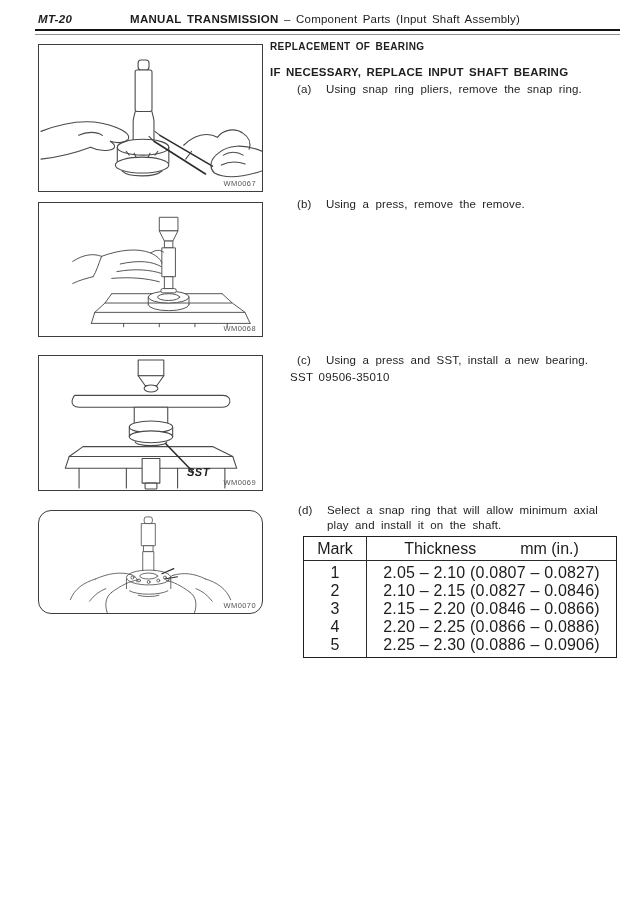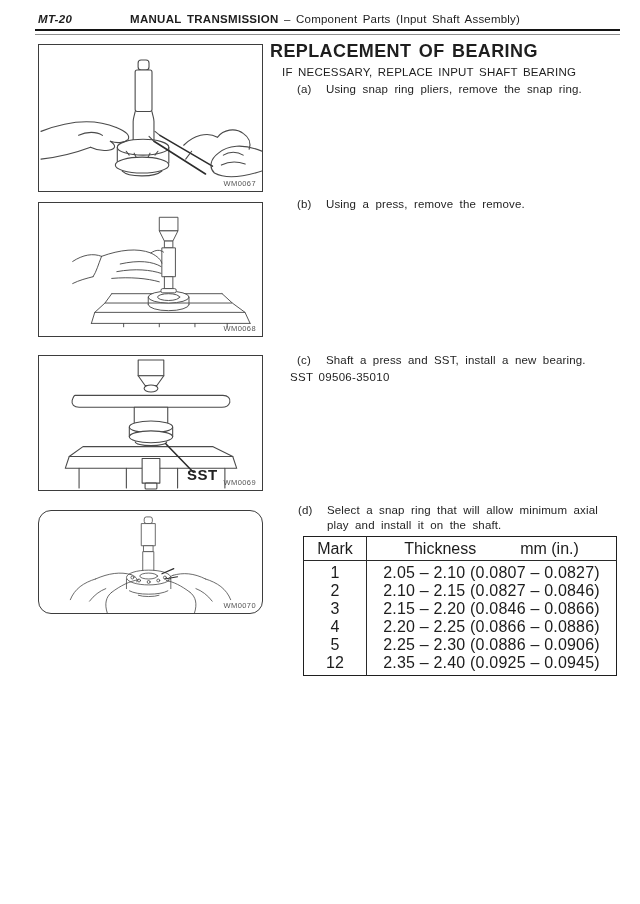--- a/index.html
+++ b/index.html
@@ -11,28 +11,28 @@
   
   .hdr-code{position:absolute;left:38px;top:13px;font-size:11.5px;font-weight:bold;letter-spacing:.3px;font-style:italic;}
   .hdr-title{position:absolute;left:130px;top:13px;font-size:11.5px;letter-spacing:.2px;word-spacing:2px;white-space:nowrap;}
   .hdr-title b{letter-spacing:.3px;}
   .rule-thick{position:absolute;left:35px;top:29px;width:585px;height:2.4px;background:#141414;}
   .rule-thin{position:absolute;left:35px;top:33.6px;width:585px;height:1px;background:#8f8f8f;}
   
   .fig{position:absolute;left:38px;width:225px;border:1.5px solid #3d3d3d;background:#fff;box-sizing:border-box;}
   .fig svg{display:block;width:100%;height:100%;}
   .fig-label{position:absolute;right:6px;bottom:3px;font-size:7.5px;color:#555;letter-spacing:.4px;}
-  .fig-callout{position:absolute;font-size:15px;font-weight:bold;color:#222;letter-spacing:.5px;}
+  .fig-callout{position:absolute;font-size:11px;font-weight:bold;color:#222;letter-spacing:.5px;font-style:italic;}
   #fig1{top:44px;height:148px;}
   #fig2{top:202px;height:135px;padding-left:32px;}
   #fig3{top:355px;height:136px;}
   #fig4{top:510px;height:104px;border-radius:13px;}
   
-  .h1{position:absolute;left:270px;top:41px;font-size:18px;font-weight:bold;letter-spacing:.4px;word-spacing:2px;}
-  .h2{position:absolute;left:282px;top:66px;font-size:11.5px;font-weight:normal;letter-spacing:.2px;word-spacing:2px;}
+  .h1{position:absolute;left:270px;top:41px;font-size:10px;font-weight:bold;letter-spacing:.4px;word-spacing:2px;}
+  .h2{position:absolute;left:270px;top:66px;font-size:11.5px;font-weight:bold;letter-spacing:.2px;word-spacing:2px;}
   .step{position:absolute;font-size:11.5px;line-height:15px;letter-spacing:.15px;word-spacing:3px;}
   .step .lbl{position:absolute;left:0;top:0;}
   .step .txt{display:block;padding-left:29px;}
   .note{position:absolute;font-size:11.5px;letter-spacing:.3px;word-spacing:2px;}
   #step-a{left:297px;top:82px;width:320px;}
   #step-b{left:297px;top:197px;width:320px;}
   #step-c{left:297px;top:353px;width:320px;}
   #note-c{left:290px;top:371px;}
   #step-d{left:298px;top:503px;width:326px;}
   
@@ -228,21 +228,21 @@
     <span class="txt">Using snap ring pliers, remove the snap ring.</span>
   </div>
 
   <div class="step" id="step-b">
     <span class="lbl">(b)</span>
     <span class="txt">Using a press, remove the remove.</span>
   </div>
 
   <div class="step" id="step-c">
     <span class="lbl">(c)</span>
-    <span class="txt">Shaft a press and SST, install a new bearing.</span>
+    <span class="txt">Using a press and SST, install a new bearing.</span>
   </div>
   <div class="note" id="note-c">SST 09506-35010</div>
 
   <div class="step" id="step-d">
     <span class="lbl">(d)</span>
     <span class="txt">Select a snap ring that will allow minimum axial play and install it on the shaft.</span>
   </div>
 
   <table class="snap-table">
     <thead>
@@ -270,20 +270,16 @@
         <td>2.15 – 2.20 (0.0846 – 0.0866)</td>
       </tr>
       <tr>
         <td class="c1">4</td>
         <td>2.20 – 2.25 (0.0866 – 0.0886)</td>
       </tr>
       <tr>
         <td class="c1">5</td>
         <td>2.25 – 2.30 (0.0886 – 0.0906)</td>
       </tr>
-      <tr>
-        <td class="c1">12</td>
-        <td>2.35 – 2.40 (0.0925 – 0.0945)</td>
-      </tr>
     </tbody>
   </table>
 
 </div>
 
 </body></html>

